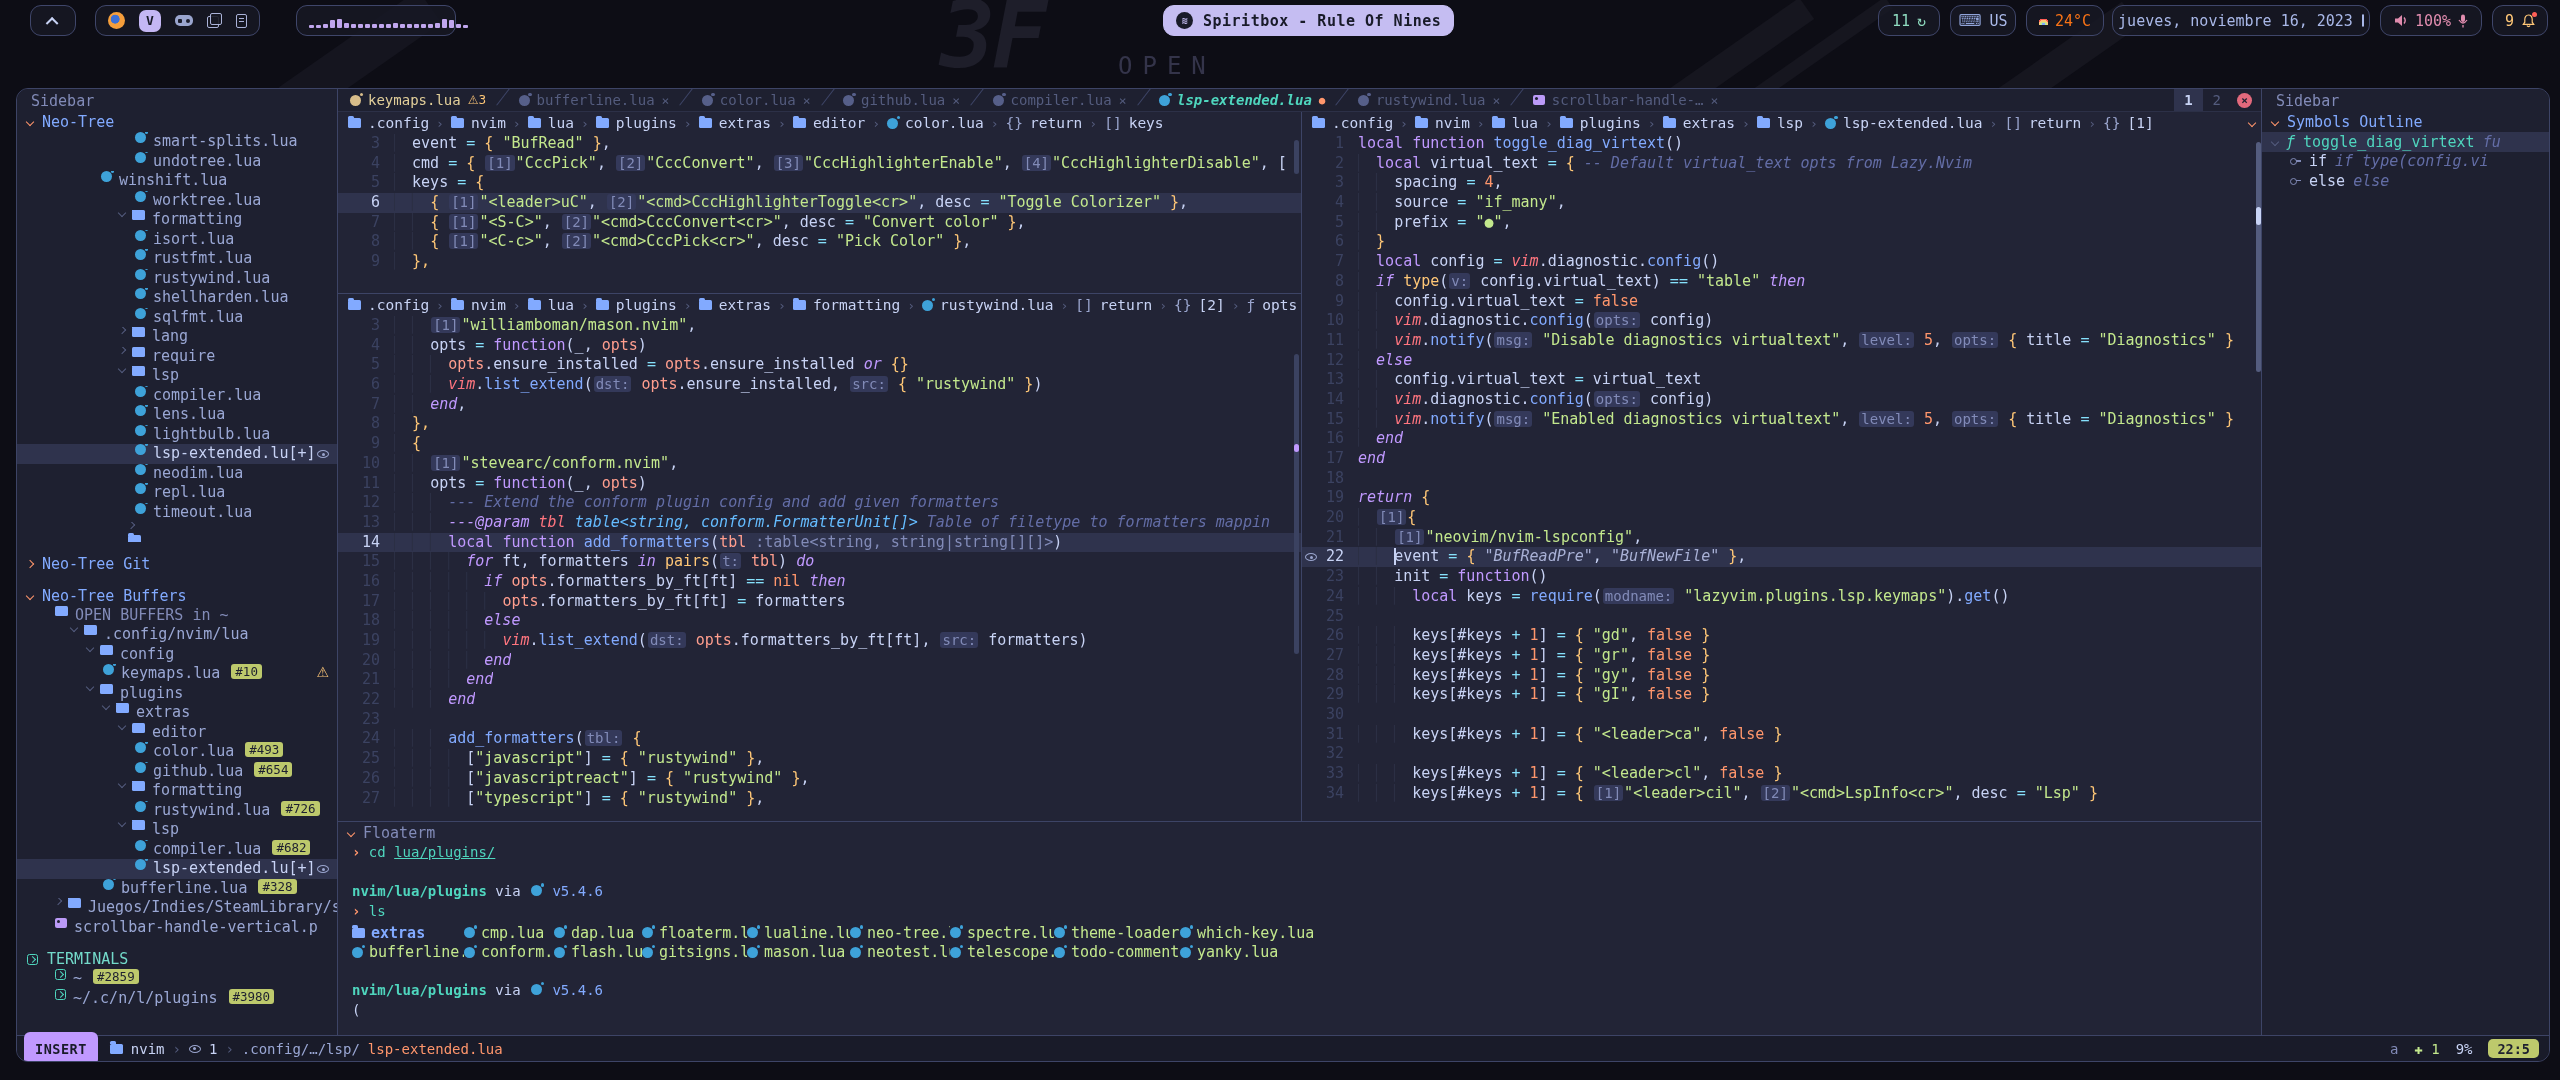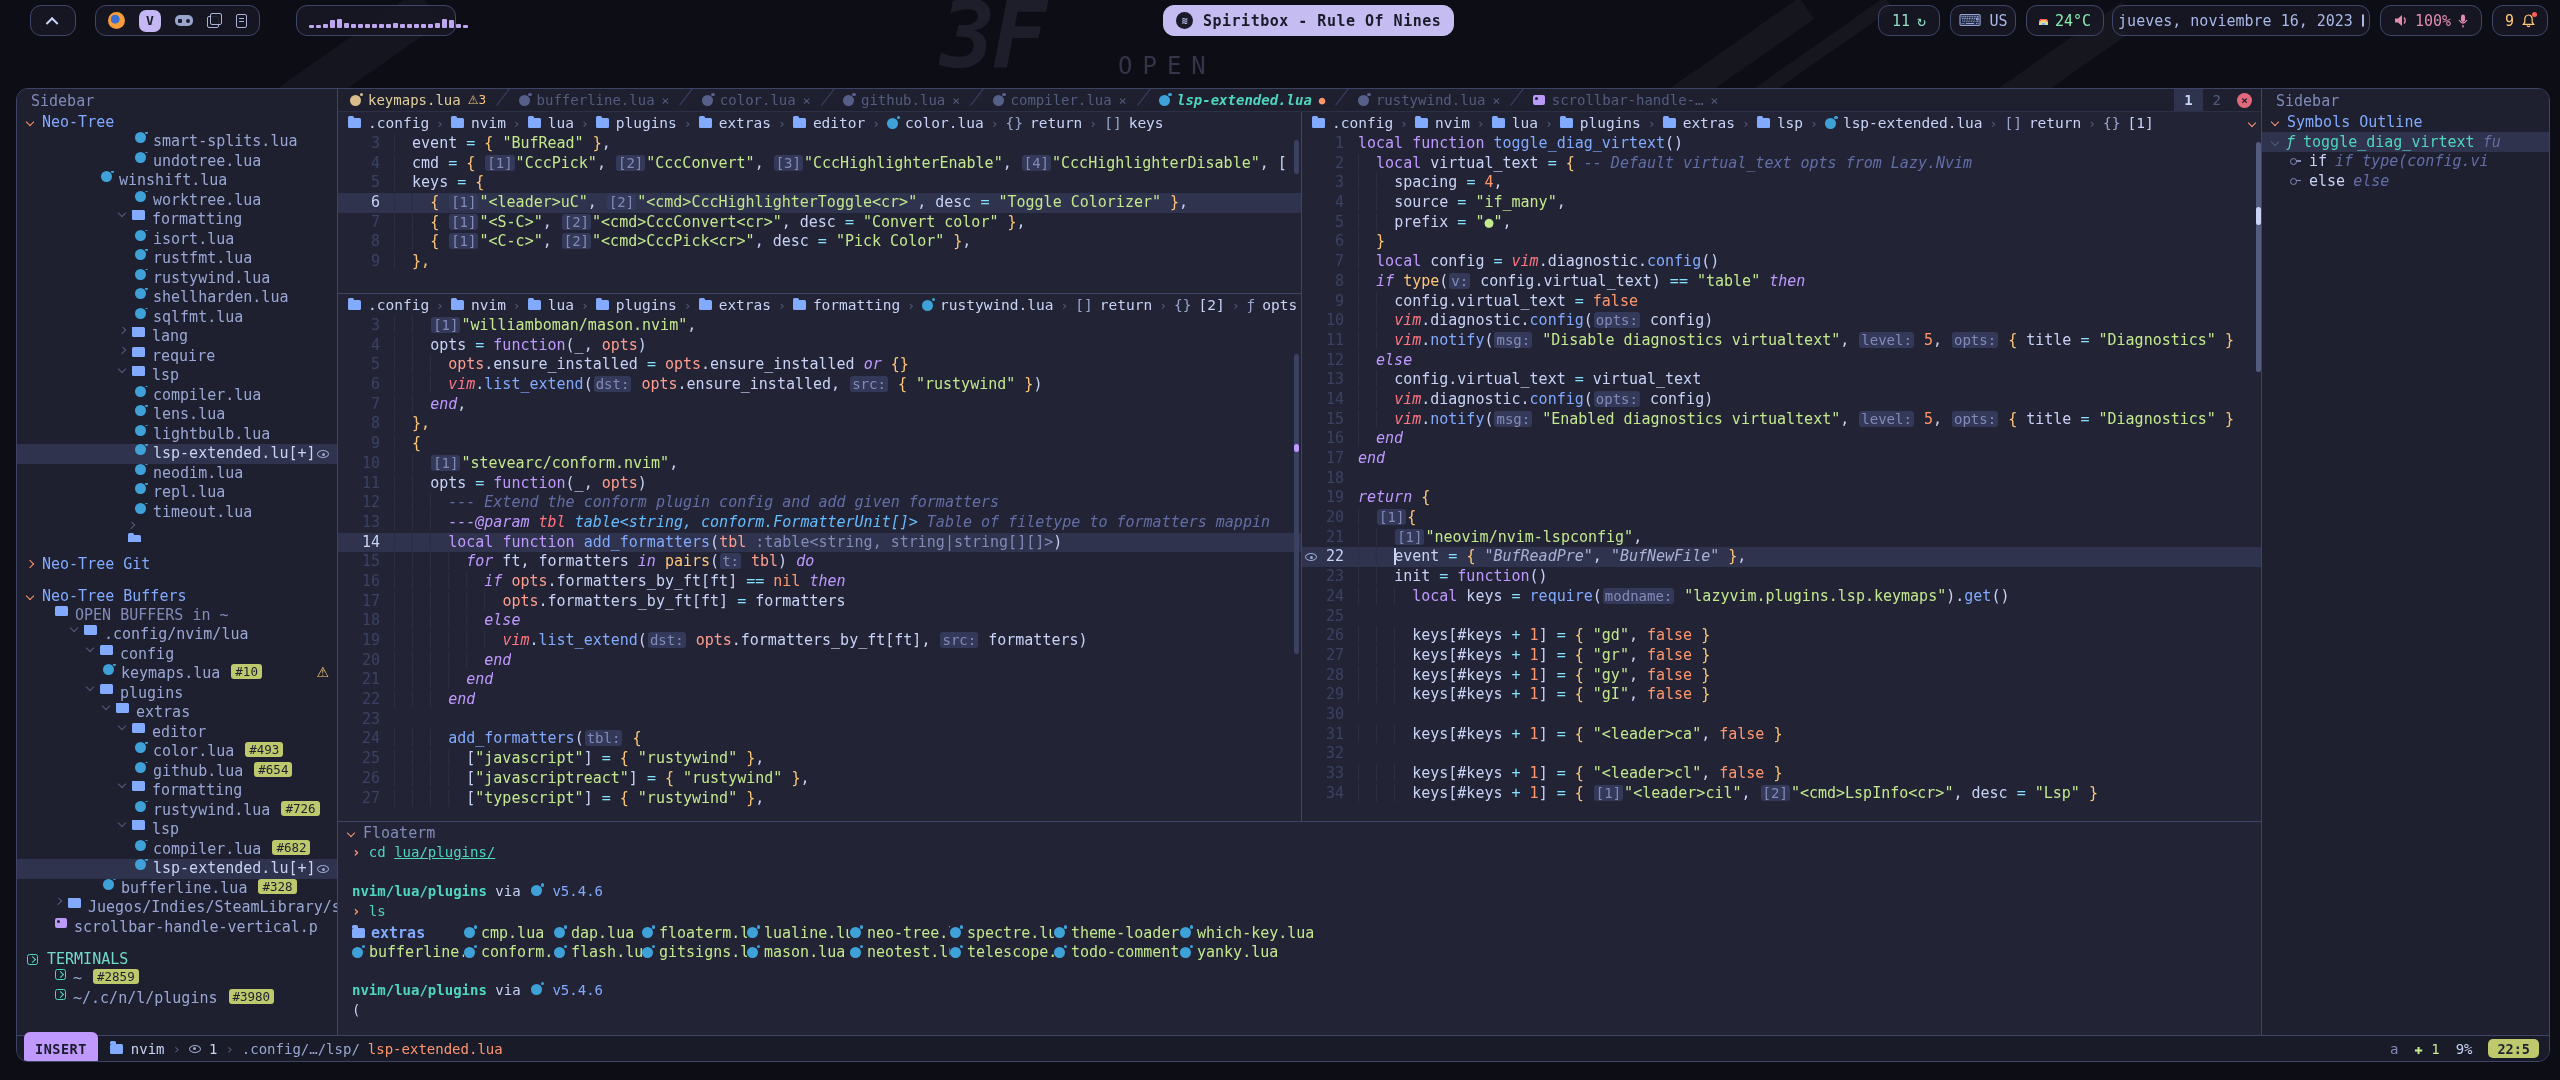--- a/index.html
+++ b/index.html
@@ -25,21 +25,21 @@
   .fileic{width:11px;height:14px;border:1.7px solid #aab2d8;border-radius:2px;position:relative}
   .fileic::before{content:"";position:absolute;left:1.5px;top:3px;width:5px;height:1.5px;background:#aab2d8;box-shadow:0 3px 0 #aab2d8}
   #viz{display:flex;align-items:flex-end;gap:2px;height:14px}
   #viz div{width:5px;background:#c0a6ee;border-radius:1px}
   #music-pill{background:#c5bdf2;border-color:#c5bdf2;color:#191b29;font-weight:bold}
   .spot{width:17px;height:17px;border-radius:50%;background:#191b29;color:#c5bdf2;font-size:10px;display:flex;align-items:center;justify-content:center}
   .grn{color:#8fdcc0}
   .refr{font-size:15px;color:#8fdcc0}
   .kbd{font-family:"DejaVu Sans",sans-serif;font-size:16px;color:#8fa3d8}
   .rainbow{width:14px;height:8px;background:radial-gradient(circle at 50% 100%,#82aaff 0 2px,#c3e88d 2px 3.5px,#ffc777 3.5px 5px,#ff5f56 5px 6.5px,transparent 6.5px)}
-  .temp{color:#86efac}
+  .temp{color:#f97316}
   .cal{width:13px;height:13px;border:1.6px solid #a9b8e8;border-radius:2.5px;position:relative}
   .cal::before{content:"";position:absolute;left:1px;top:1px;right:1px;height:3px;background:#a9b8e8}
   .rose{color:#e08cae}
   .yel{color:#ffc777}
   svg.mini{display:block}
   
   #workspace{position:absolute;left:16px;top:88px;width:2534px;height:974px;background:#1e2030;border:1.5px solid #3d4466;border-radius:12px;overflow:hidden}
   #sb-left{position:absolute;left:0;top:0;width:321px;bottom:26px;background:#1e2030;border-right:1px solid #3d4466;overflow:hidden}
   #sb-right{position:absolute;right:0;top:0;width:288px;bottom:26px;background:#1e2030;border-left:1px solid #3d4466;overflow:hidden}
   #main{position:absolute;left:321px;right:288px;top:0;bottom:26px;background:#222436}

